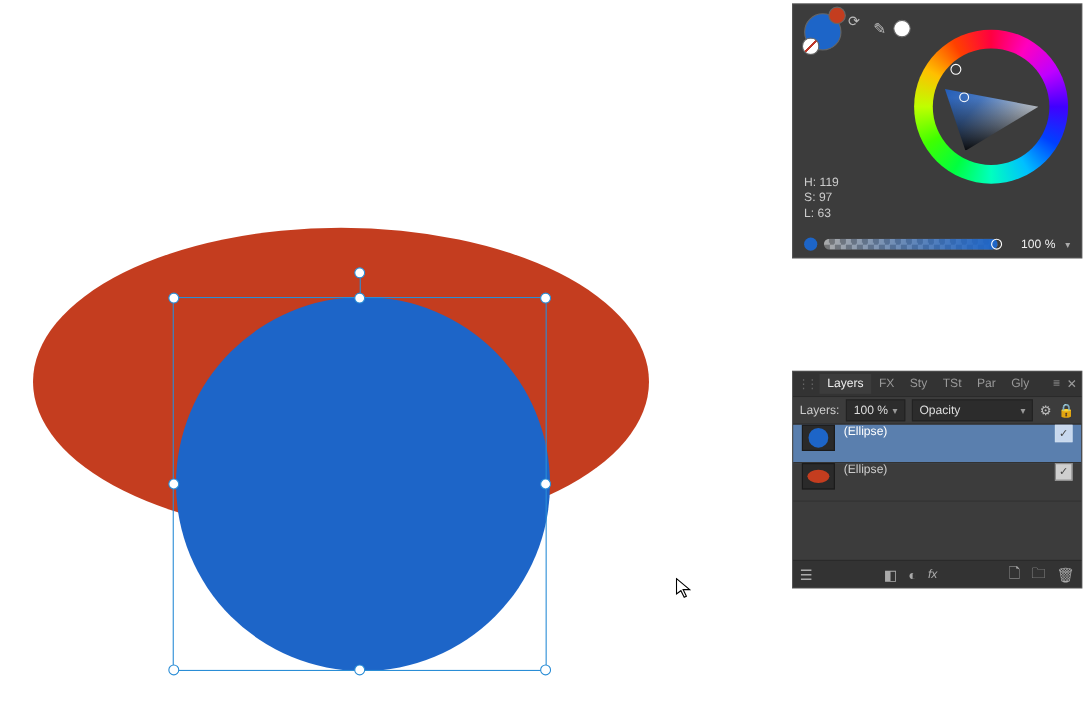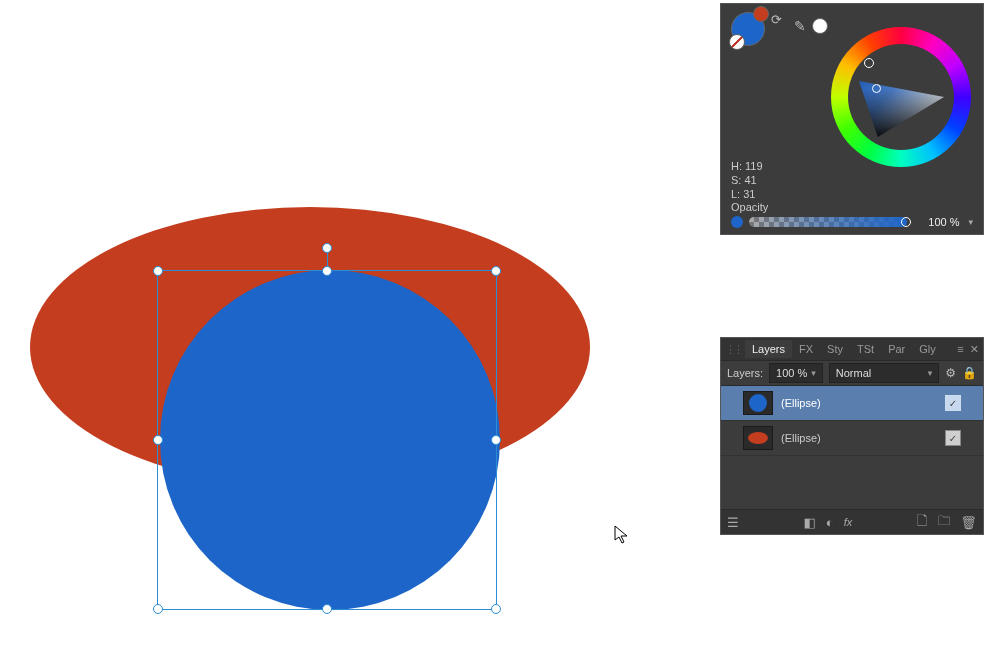--- a/index.html
+++ b/index.html
@@ -303,23 +303,23 @@
   .lp-opts .chev { font-size: 9px; color:#999; }
   .lp-opts .gear, .lp-opts .lock { color:#bbb; font-size: 12px; }
 
   .lp-list {
     flex: 1;
     background: #3c3c3c;
     overflow: hidden;
   }
   .layer-row {
     display: flex;
-    align-items: center;
+    align-items: flex-start;
     height: 34px;
-    padding: 0 22px;
+    padding: 0 8px;
     gap: 8px;
     border-bottom: 1px solid #323232;
   }
   .layer-row.selected { background: #5a7fae; color:#fff; }
   .layer-thumb {
     width: 28px;
     height: 22px;
     background: #2a2a2a;
     border: 1px solid #1a1a1a;
     display: flex;
@@ -397,26 +397,25 @@
   <div class="colour-wheel">
     <div class="wheel-ring"></div>
     <div class="wheel-hole"></div>
     <div class="sl-triangle"></div>
     <div class="hue-marker"></div>
     <div class="sl-marker"></div>
   </div>
 
   <div class="hsl-readout">
     <div>H: 119</div>
-    <div>S: 41</div>
-    <div>L: 31</div>
+    <div>S: 97</div>
+    <div>L: 63</div>
   </div>
 
   <div class="opacity-row">
-    <span class="opacity-label">Opacity</span>
     <div class="opacity-track">
       <span class="op-swatch"></span>
       <div class="op-slider">
         <div class="op-knob"></div>
       </div>
       <span class="op-value">100 %</span>
       <span class="op-chev">▾</span>
     </div>
   </div>
 </div>
@@ -436,21 +435,21 @@
     </span>
   </div>
 
   <div class="lp-opts">
     <span>Layers:</span>
     <span class="fld">
       <span>100 %</span>
       <span class="chev">▾</span>
     </span>
     <span class="fld" style="flex:1;">
-      <span>Normal</span>
+      <span>Opacity</span>
       <span class="chev" style="margin-left:auto;">▾</span>
     </span>
     <span class="gear">⚙</span>
     <span class="lock">🔒</span>
   </div>
 
   <div class="lp-list">
     <div class="layer-row selected">
       <div class="layer-thumb">
         <div class="thumb-ell thumb-blue"></div>

